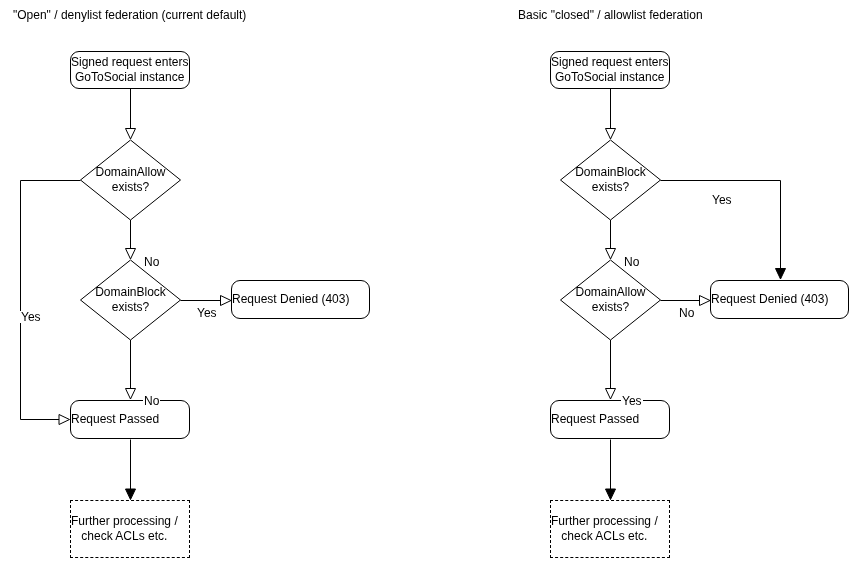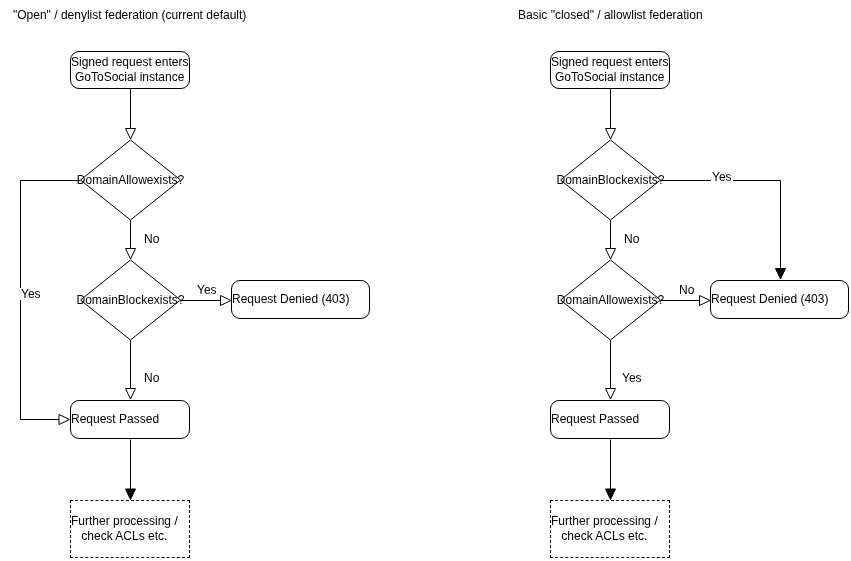--- a/index.html
+++ b/index.html
@@ -53,33 +53,34 @@
     align-items: center;
     justify-content: flex-start;
     text-align: center;
     line-height: 15px;
   }
   .node.rounded { border-radius: 9px; }
   .node.dashed  { border-style: dashed; }
   .diamond-label {
     position: absolute;
     display: flex;
-    flex-direction: row;
+    flex-direction: column;
     align-items: center;
     justify-content: center;
     text-align: center;
     line-height: 15px;
     pointer-events: none;
   }
   .edge-label {
     position: absolute;
     background: #ffffff;
     line-height: 12px;
     padding: 0 1px;
     white-space: nowrap;
+    margin-top: 23px;
   }
 </style>
 </head>
 <body>
 
 <div class="canvas">
 
   <svg class="wires" xmlns="http://www.w3.org/2000/svg" viewBox="0 0 851 561">
 
     <line x1="130.5" y1="89" x2="130.5" y2="128.5"></line>

